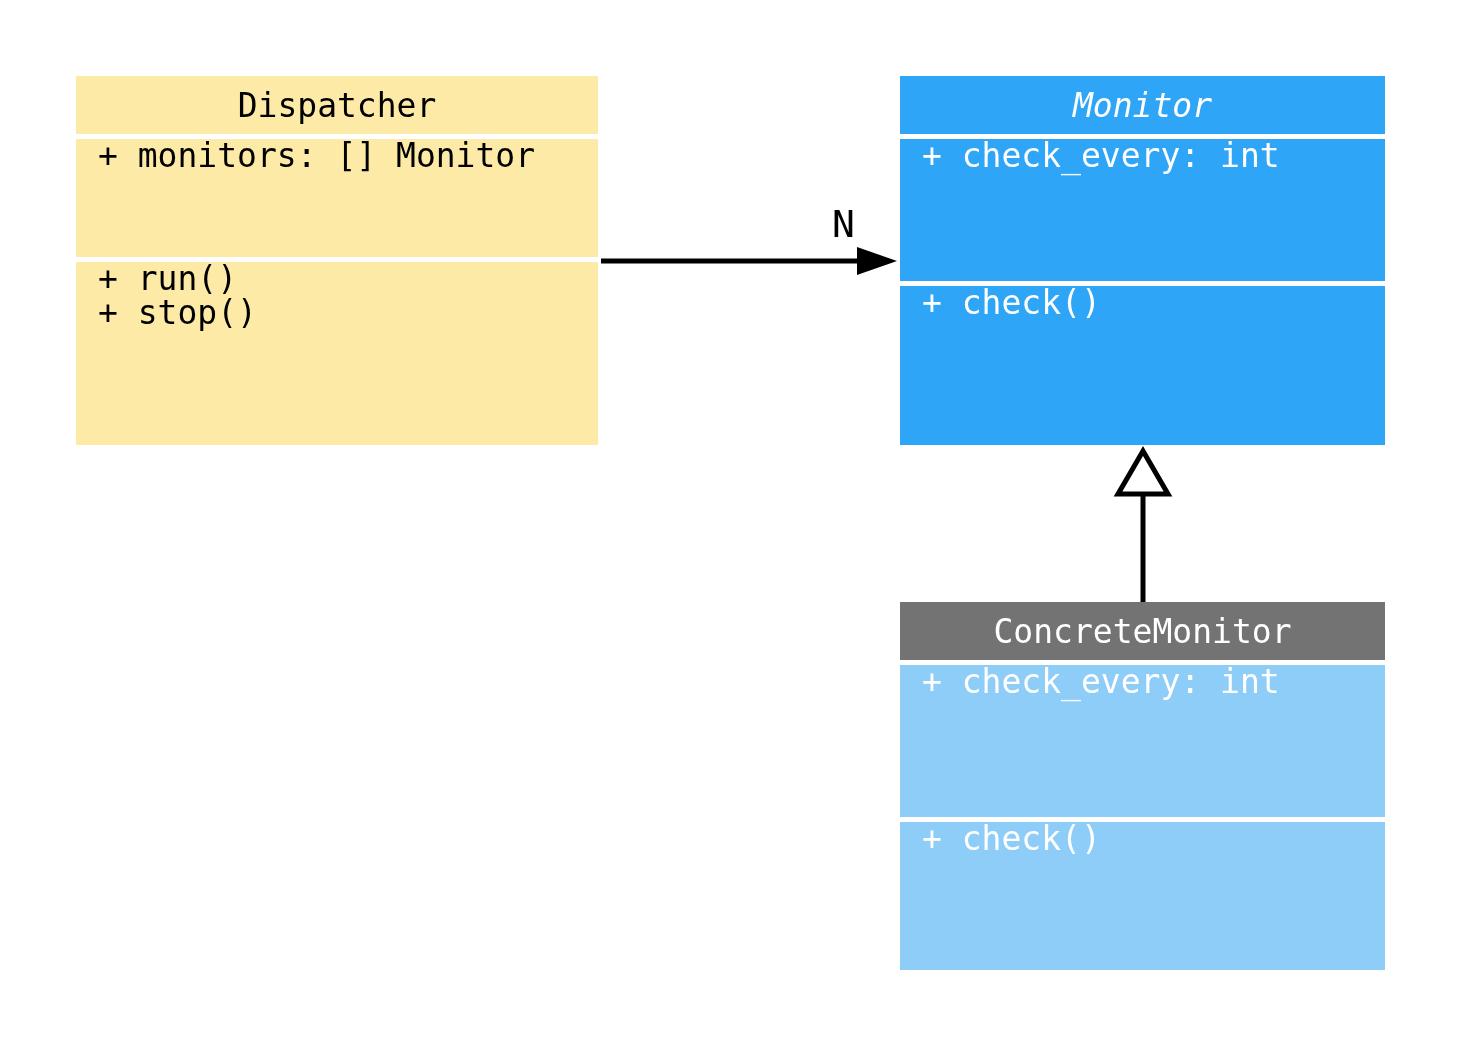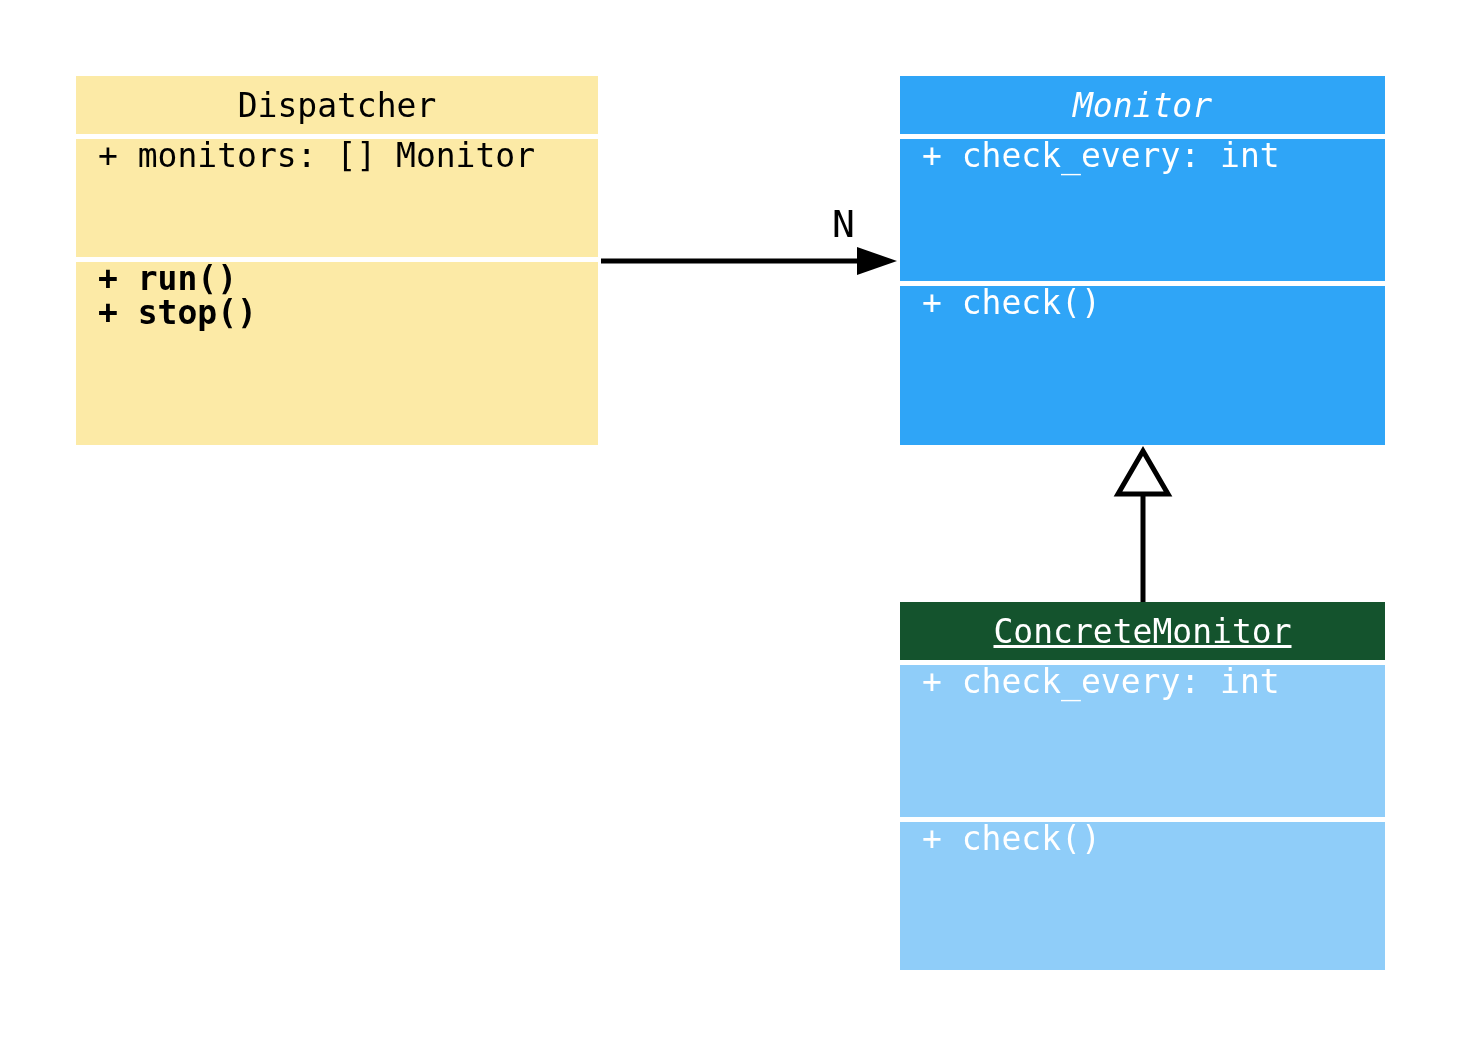--- a/index.html
+++ b/index.html
@@ -88,40 +88,40 @@
 
   <div class="multiplicity-label">N</div>
 
   <div class="class-box" id="dispatcher" style="left: 76px; top: 76px; width: 522px; color: rgb(0, 0, 0);">
     <div class="band title" style="height: 58px; background-color: rgb(252, 234, 166);">
       <span>Dispatcher</span>
     </div>
     <div class="band" style="height: 118px; background-color: rgb(252, 234, 166);">
       <div class="member-line">+ monitors: [] Monitor</div>
     </div>
-    <div class="band" style="height: 183px; background-color: rgb(252, 234, 166); font-weight: bold;">
+    <div class="band" style="height: 183px; background-color: rgb(252, 234, 166);">
       <div class="member-line">+ run()</div>
       <div class="member-line">+ stop()</div>
     </div>
   </div>
 
   <div class="class-box" id="monitor" style="left: 900px; top: 76px; width: 485px; color: rgb(255, 255, 255);">
     <div class="band title" style="height: 58px; background-color: rgb(47, 165, 247);">
       <span class="title-italic">Monitor</span>
     </div>
     <div class="band" style="height: 142px; background-color: rgb(47, 165, 247);">
       <div class="member-line">+ check_every: int</div>
     </div>
     <div class="band" style="height: 159px; background-color: rgb(47, 165, 247);">
       <div class="member-line">+ check()</div>
     </div>
   </div>
 
   <div class="class-box" id="concrete-monitor" style="left: 900px; top: 602px; width: 485px; color: rgb(255, 255, 255);">
-    <div class="band title" style="height: 58px; background-color: #14532d; text-decoration: underline;">
+    <div class="band title" style="height: 58px; background-color: #737373;">
       <span>ConcreteMonitor</span>
     </div>
     <div class="band" style="height: 152px; background-color: rgb(143, 205, 249);">
       <div class="member-line">+ check_every: int</div>
     </div>
     <div class="band" style="height: 148px; background-color: rgb(143, 205, 249);">
       <div class="member-line">+ check()</div>
     </div>
   </div>
 

